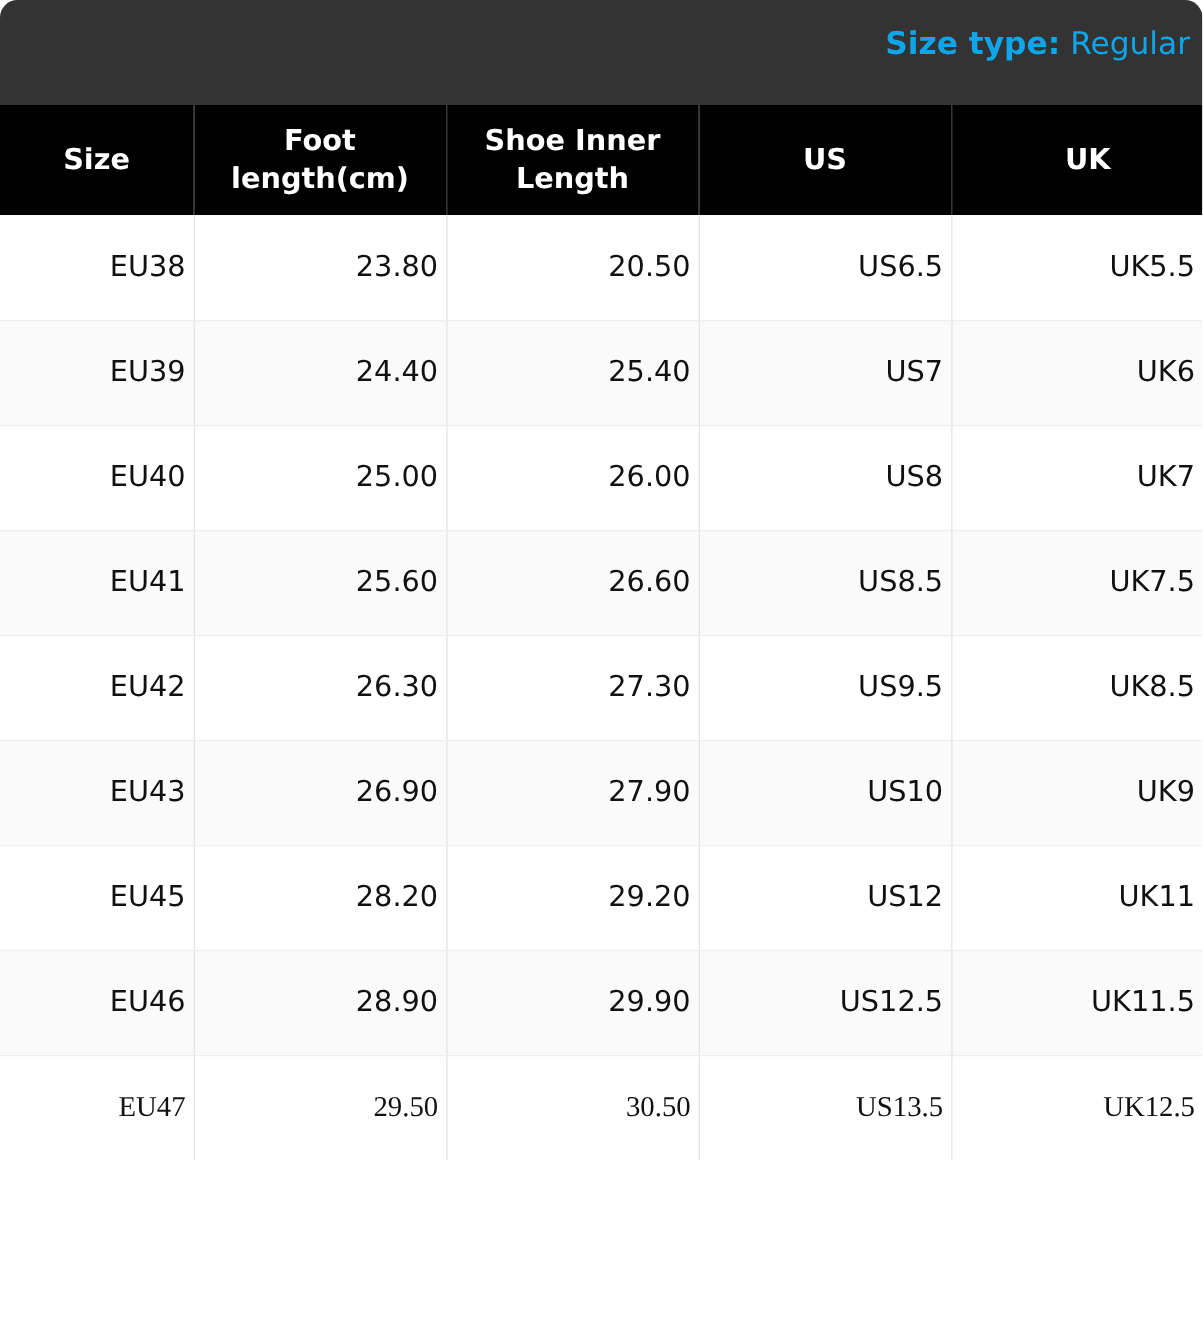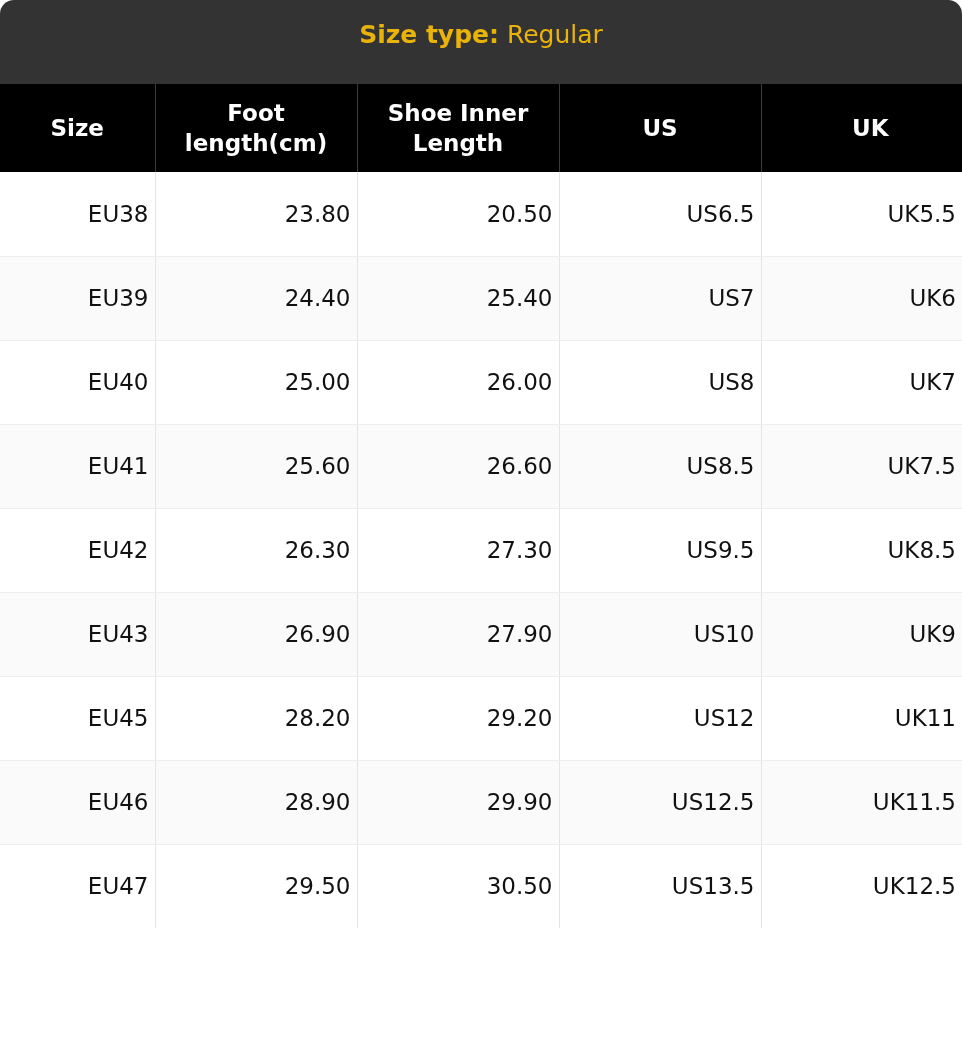--- a/index.html
+++ b/index.html
@@ -18,23 +18,23 @@
     height: 1056px;
     box-sizing: border-box;
     border-radius: 14px;
     overflow: hidden;
     background: #ffffff;
     display: flex;
     flex-direction: column;
   }
   .chart-header {
     background: #333333;
-    color: #eab308;
+    color: #0ea5e9;
     padding: 18px 10px 14px 10px;
-    text-align: center;
+    text-align: right;
     box-sizing: border-box;
   }
   .header-line-1 {
     font-size: 25px;
     line-height: 34px;
     margin-bottom: 18px;
     font-weight: 400;
   }
   .header-line-1 .label {
     font-weight: bold;
@@ -76,20 +76,21 @@
     background: #ffffff;
   }
   table.size-table tbody tr:nth-child(even) td {
     background: #fafafa;
   }
   table.size-table tbody td:last-child {
     border-right: none;
   }
   table.size-table tbody tr:last-child td {
     border-bottom: none;
+    font-family: Liberation Serif, serif;
   }
   col.c-size { width: 155px; }
   col.c-foot { width: 202px; }
   col.c-inner { width: 202px; }
   col.c-us { width: 202px; }
   col.c-uk { width: 201px; }
 </style>
 </head>
 <body>
 

